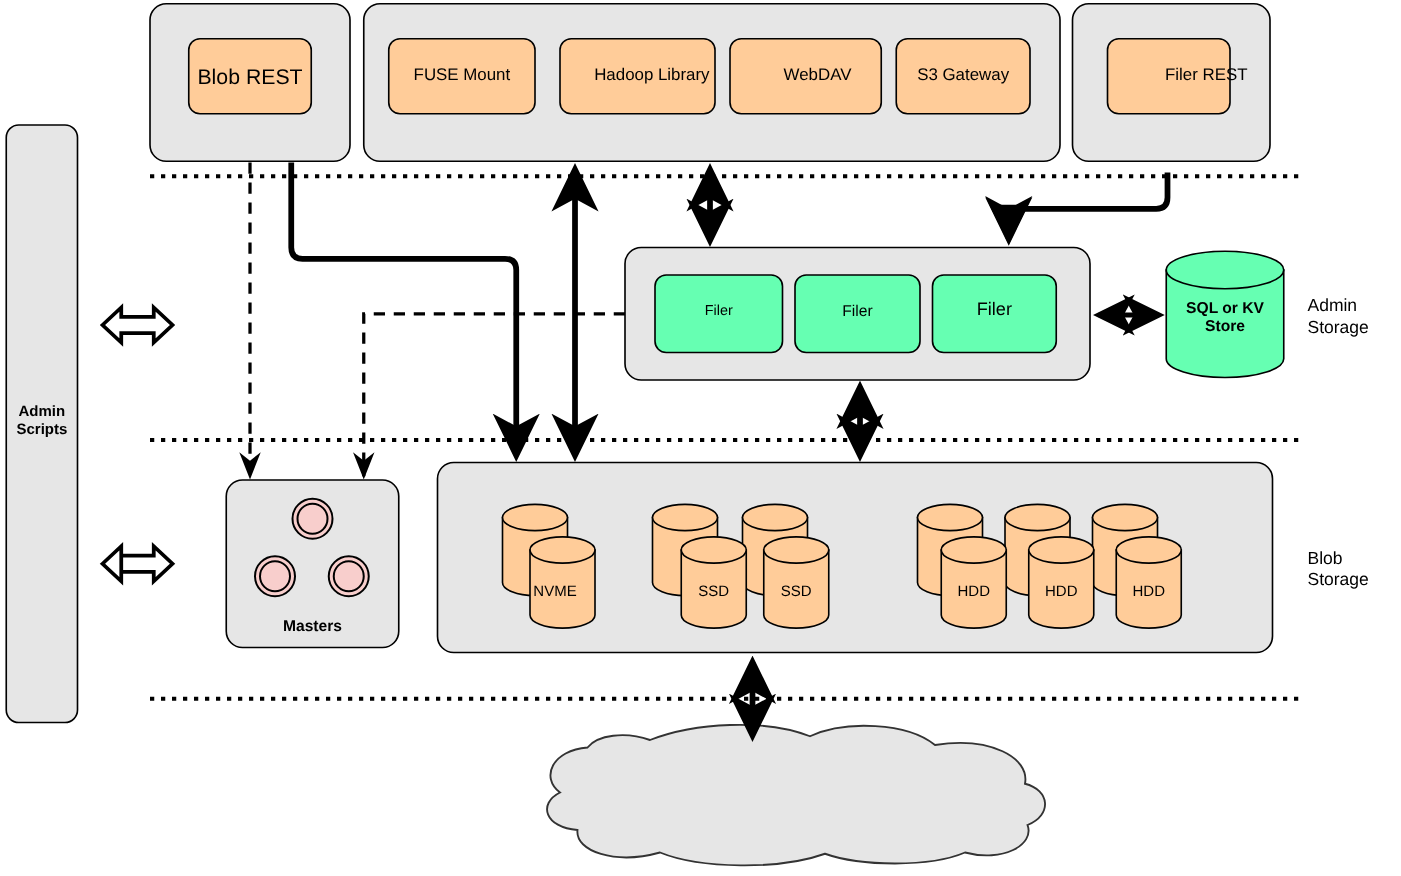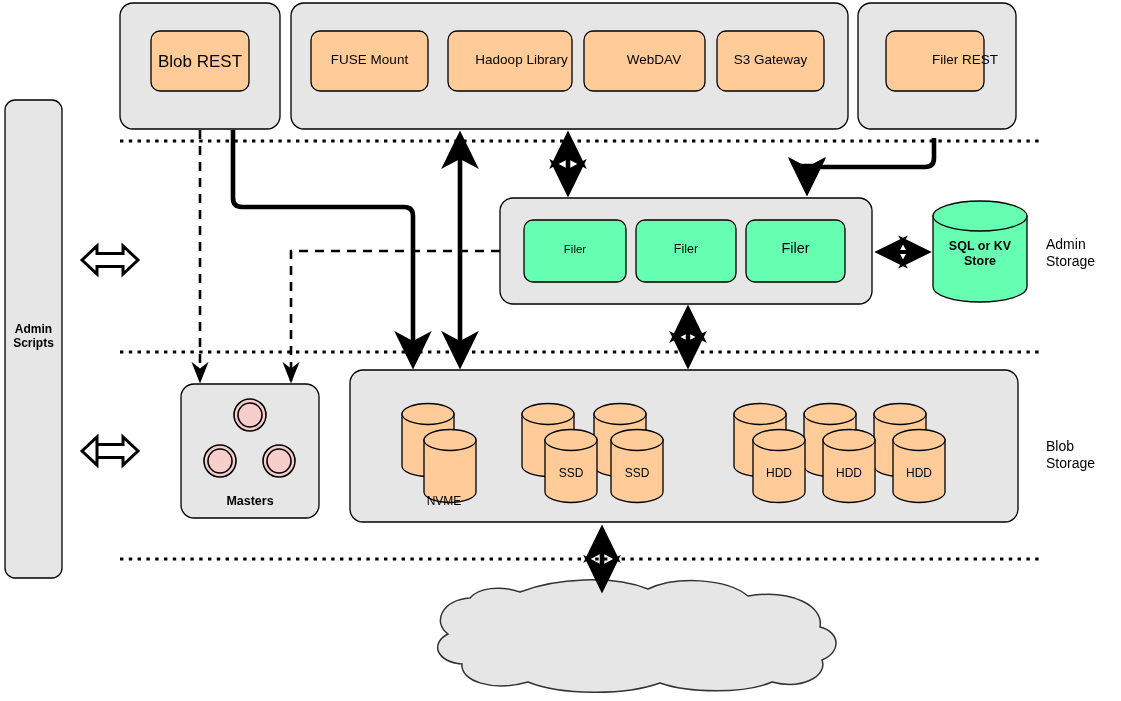--- a/index.html
+++ b/index.html
@@ -200,21 +200,21 @@
   <div class="lbl" style="left:746px; top:240px; width:99px; font-size:14.5px;">Filer</div>
 
   <div class="lbl lbl-bold" style="left:933px; top:239px; width:94px; font-size:12.5px;">SQL or KV
 Store</div>
 
   <div class="lbl" style="left:1046px; top:236px; width:72px; font-size:14px; text-align:left;">Admin
 Storage</div>
 
   <div class="lbl lbl-bold" style="left:181px; top:494px; width:138px; font-size:12.5px;">Masters</div>
 
-  <div class="lbl" style="left:424px; top:466px; width:40px; font-size:12px;margin-top:28px;">NVME</div>
+  <div class="lbl" style="left:424px; top:466px; width:40px; font-size:12px;">NVME</div>
   <div class="lbl" style="left:545px; top:466px; width:52px; font-size:12px;">SSD</div>
   <div class="lbl" style="left:611px; top:466px; width:52px; font-size:12px;">SSD</div>
   <div class="lbl" style="left:753px; top:466px; width:52px; font-size:12px;">HDD</div>
   <div class="lbl" style="left:823px; top:466px; width:52px; font-size:12px;">HDD</div>
   <div class="lbl" style="left:893px; top:466px; width:52px; font-size:12px;">HDD</div>
 
   <div class="lbl" style="left:1046px; top:438px; width:72px; font-size:14px; text-align:left;">Blob
 Storage</div>
 
 

